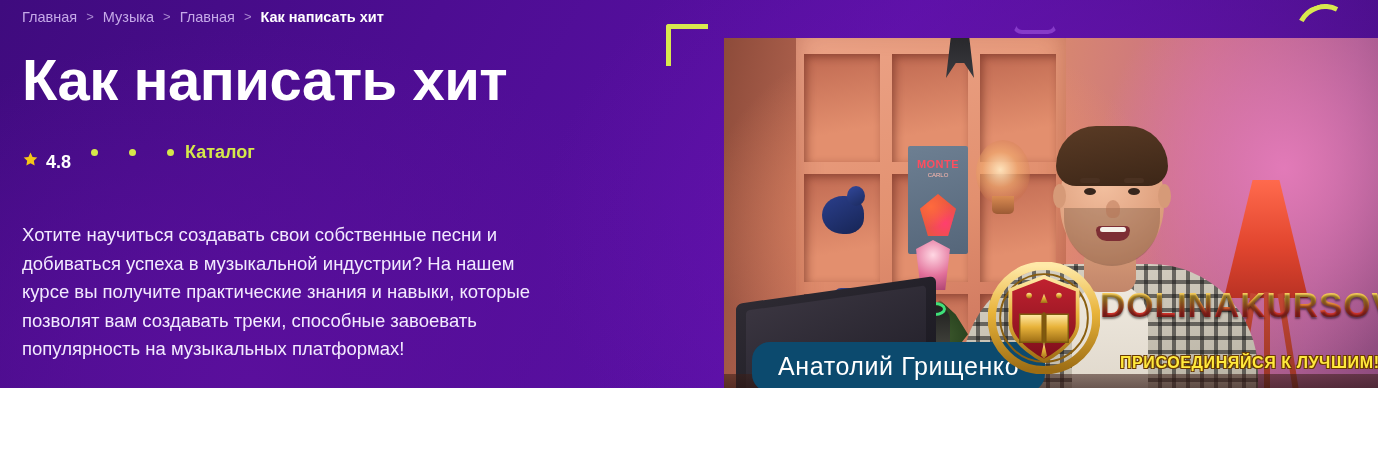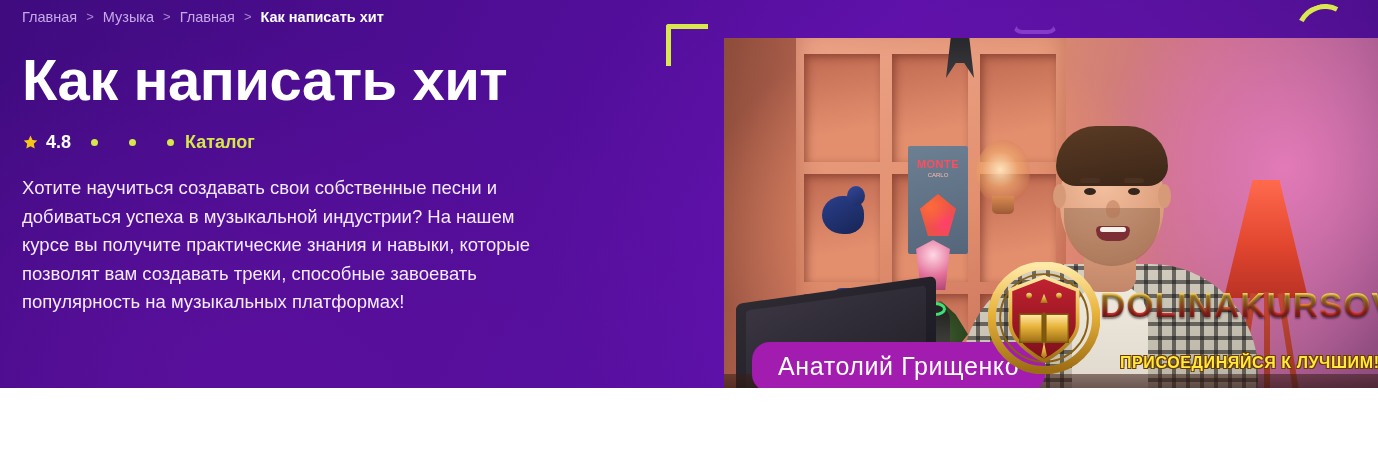--- a/index.html
+++ b/index.html
@@ -95,37 +95,37 @@
     display: flex;
     align-items: center;
     margin-top: 20px;
     font-size: 18px;
     font-weight: bold;
     line-height: 22px;
     white-space: nowrap;
   }
   .meta-rating {
     display: flex;
-    align-items: center;
     gap: 7px;
     color: #ffffff;
+    margin-top: 20px;
   }
   .star-icon { display: inline-block; width: 17px; height: 17px; }
   .meta-dot {
     display: inline-block;
     width: 7px; height: 7px;
     border-radius: 50%;
     background: #d5e84a;
     margin: 0 11px 0 20px;
     flex: none;
   }
   .meta-item { color: #d5e84a; }
 
   .desc {
-    margin-top: 21px;
+    margin-top: 48px;
     width: 510px;
     font-size: 18.5px;
     line-height: 28.5px;
     color: #f3eaff;
   }
 
   .cta-button {
     position: absolute;
     left: 0; top: 392px;
     width: 298px; height: 55px;
@@ -407,21 +407,21 @@
     left: 0; right: 0; bottom: 0;
     height: 36px;
     background: linear-gradient(180deg, rgba(60,30,24,0.55) 0%, rgba(34,16,14,0.85) 100%);
   }
 
   
   .name-plate {
     position: absolute;
     left: 28px; bottom: 18px;
     padding: 9px 26px 11px 26px;
-    background: #a21caf;
+    background: #0c4a6e;
     border-radius: 18px;
     text-align: center;
     color: #ffffff;
     letter-spacing: 0.6px;
   }
   .name-plate .n1 { font-size: 25px; line-height: 30px; }
   .name-plate .n2 { font-size: 25px; line-height: 30px; }
 
   
   .wm { position: absolute; pointer-events: none; }

